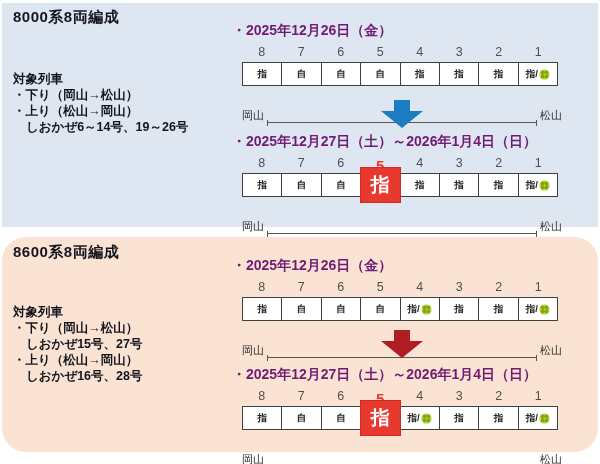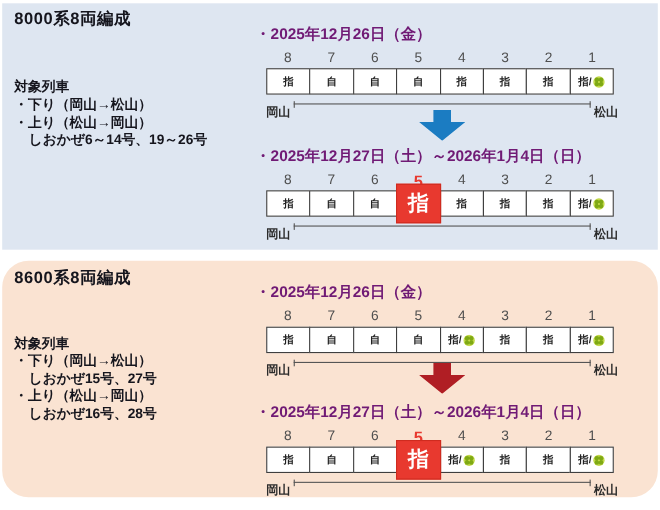--- a/index.html
+++ b/index.html
@@ -24,22 +24,22 @@
   .car-num.hl{color:#e8392f;font-weight:700;font-size:15px;position:relative;top:2px;}
   .cell-row{display:flex;align-items:center;margin:1px 0 0 10px;width:316px;height:26px;}
   .car-cell{flex:1;height:24px;background:#ffffff;border:1px solid #3f3f3f;margin-left:-1px;
             display:flex;align-items:center;justify-content:center;font-size:9.5px;
             font-weight:700;color:#222;box-sizing:border-box;position:relative;z-index:1;}
   .car-cell:first-child{margin-left:0;}
   .car-cell.hl-cell{height:36px;background:#e8392f;border:1px solid #cf2b1f;color:#fff;
                     font-size:19px;z-index:2;}
   .cell-label{white-space:nowrap;}
   .green-icon{width:11px;height:11px;margin-left:1px;flex:none;}
-  .station-row{display:flex;align-items:flex-start;margin:7px 0 0 10px;width:320px;
-               font-size:11px;font-weight:700;color:#2b2b2b;}
+  .station-row{display:flex;align-items:flex-end;margin:21px 0 0 10px;width:320px;
+               font-size:11px;font-weight:400;color:#2b2b2b;}
   .station-line{flex:1;height:0;border-top:1.4px solid #555;margin:0 3px;position:relative;}
   .station-line::before,.station-line::after{content:"";position:absolute;top:-3.5px;
                width:1.4px;height:6px;background:#555;}
   .station-line::before{left:0;}
   .station-line::after{right:0;}
   .arrow{position:absolute;left:377px;width:46px;height:28px;}
   #sec0 .arrow{top:97px;}
   #sec1 .arrow{top:93px;}
 </style>
 </head>

